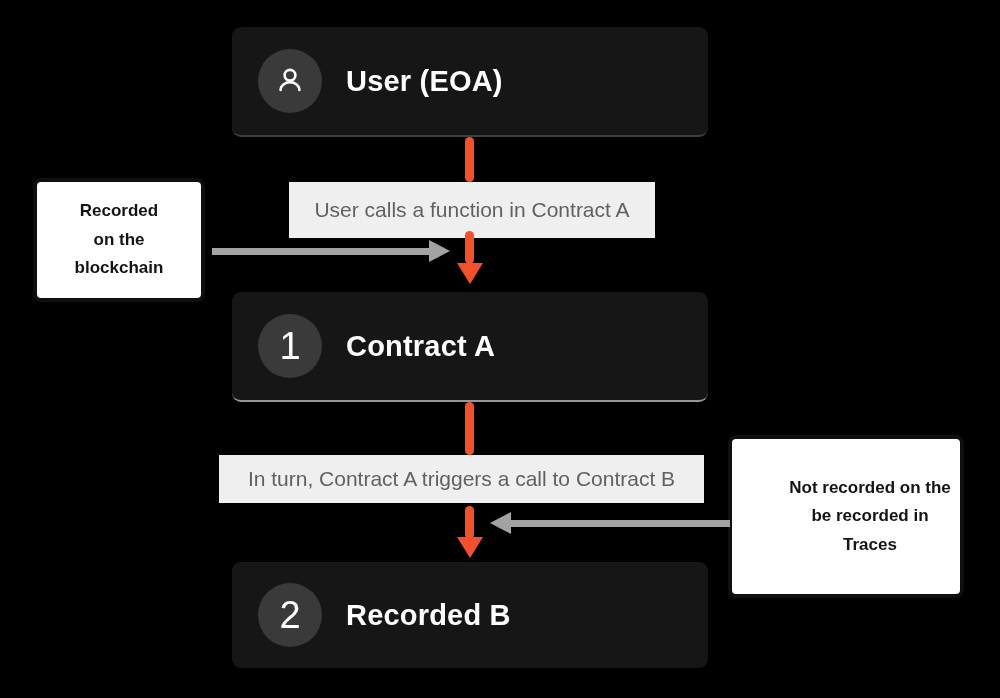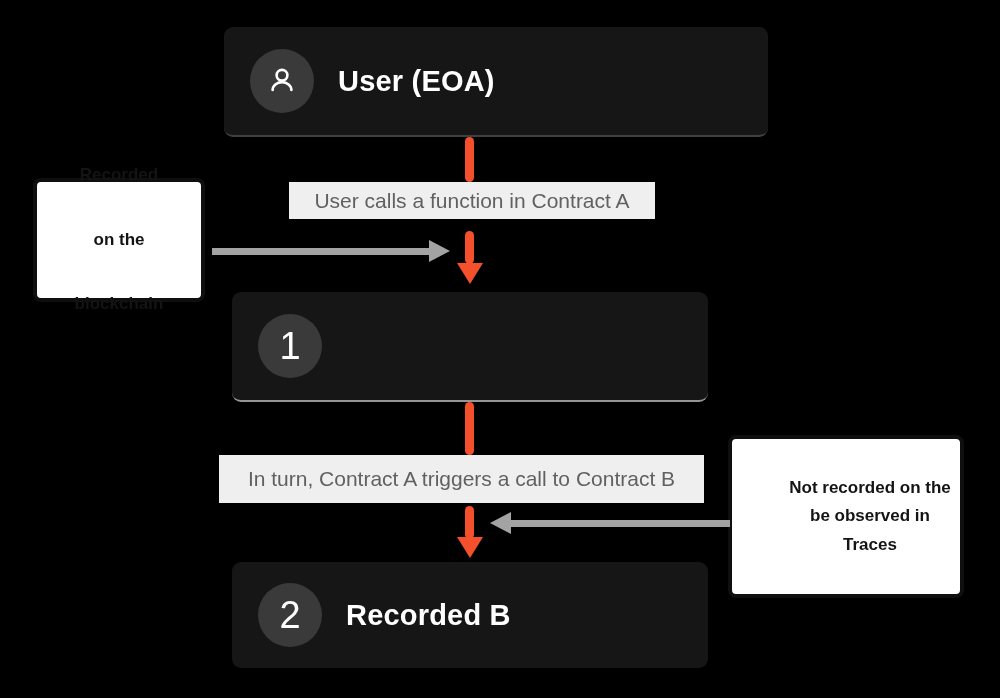--- a/index.html
+++ b/index.html
@@ -95,26 +95,26 @@
     border-radius:8px;
     color:var(--note-text,#141414);
     font-size:17px;font-weight:700;
     line-height:1.68;
     display:flex;flex-direction:column;
     align-items:center;justify-content:center;
     text-align:center;
   }
   .note span{display:block;}
   
-  #user-box{left:224px;top:27px;width:544px;height:110px;}
+  #user-box{left:232px;top:27px;width:476px;height:110px;}
   #oseg-1a{left:465px;top:137px;height:45px;}
-  #chip-1{left:289px;top:182px;width:366px;height:37px;}
+  #chip-1{left:289px;top:182px;width:366px;height:56px;}
   #oseg-1b{left:465px;top:231px;height:33px;}
   #ohead-1{left:457px;top:263px;}
-  #note-recorded{left:33px;top:178px;width:172px;height:124px;gap:36px;}
+  #note-recorded{left:33px;top:178px;width:172px;height:124px;}
   #gshaft-1{left:212px;top:248px;width:218px;}
   #ghead-1{left:429px;top:240px;}
   #contract-a-box{left:232px;top:292px;width:476px;height:110px;}
   #oseg-2a{left:465px;top:402px;height:53px;}
   #chip-2{left:219px;top:455px;width:485px;height:48px;}
   #oseg-2b{left:465px;top:506px;height:33px;}
   #ohead-2{left:457px;top:537px;}
   #note-traces{left:728px;top:435px;width:236px;height:163px;padding-left:48px;}
   #ghead-2{left:490px;top:512px;}
   #gshaft-2{left:511px;top:520px;width:219px;}
@@ -144,30 +144,31 @@
     <span>Recorded</span>
     <span>on the</span>
     <span>blockchain</span>
   </div>
 
   <div class="gshaft" id="gshaft-1"></div>
   <div class="ghead-right" id="ghead-1"></div>
 
   <div class="node edge-strong" id="contract-a-box">
     <div class="badge">1</div>
+    <div class="node-label">Contract A</div>
   </div>
 
   <div class="oseg" id="oseg-2a"></div>
   <div class="chip" id="chip-2">In turn, Contract A triggers a call to Contract B</div>
   <div class="oseg" id="oseg-2b"></div>
   <div class="ohead" id="ohead-2"></div>
 
   <div class="note" id="note-traces">
     <span>Not recorded on the</span>
-    <span>be observed in</span>
+    <span>be recorded in</span>
     <span>Traces</span>
   </div>
 
   <div class="ghead-left" id="ghead-2"></div>
   <div class="gshaft" id="gshaft-2"></div>
 
   <div class="node" id="contract-b-box">
     <div class="badge">2</div>
     <div class="node-label">Recorded B</div>
   </div>

